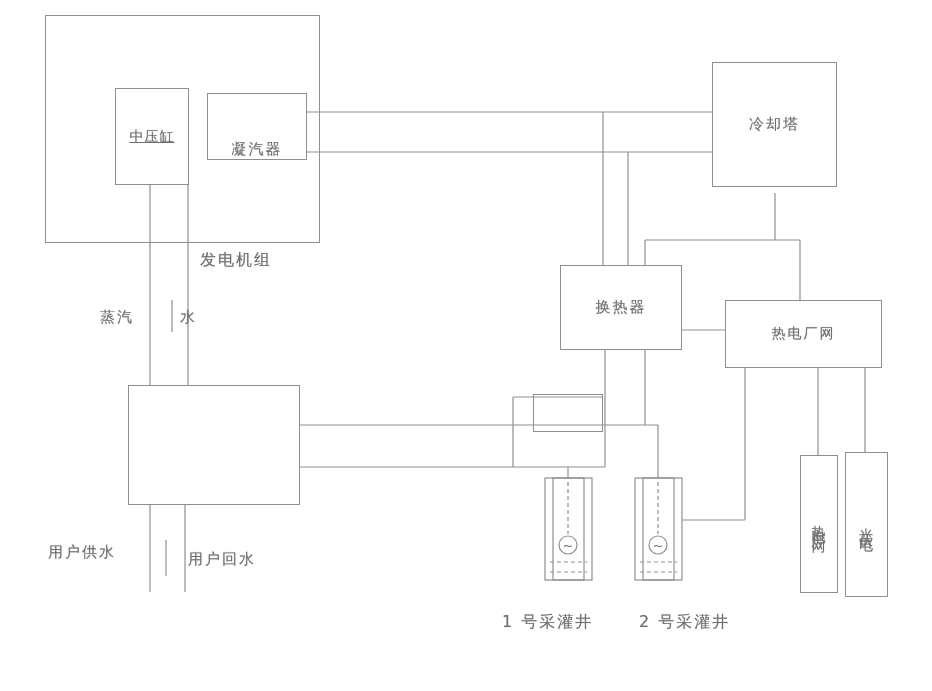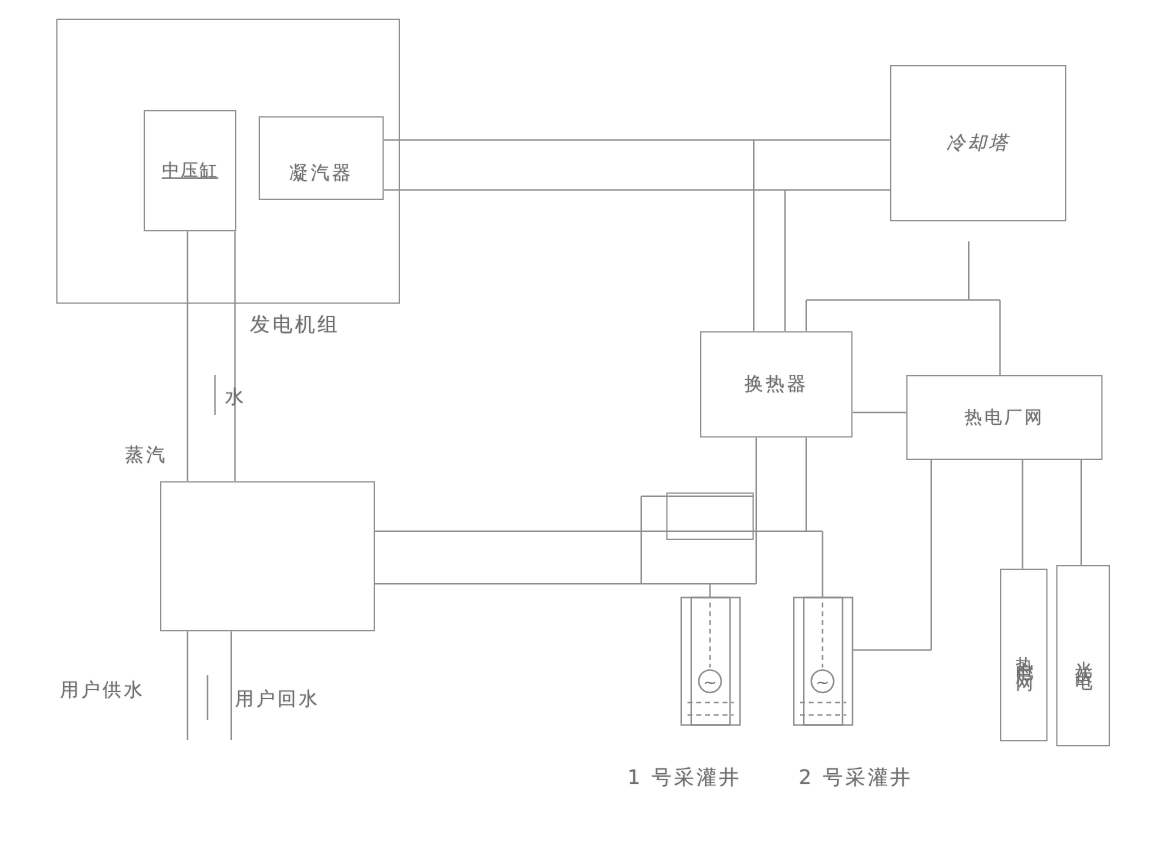--- a/index.html
+++ b/index.html
@@ -6,21 +6,21 @@
   .canvas{
     position:relative;width:932px;height:691px;background:#ffffff;
     font-family:"DejaVu Sans","Liberation Sans",sans-serif;overflow:hidden;
   }
   svg.wires{position:absolute;left:0;top:0;width:932px;height:691px;}
   .box{
     position:absolute;border:1px solid #8f8f8f;background:transparent;
     display:flex;align-items:center;justify-content:center;
     color:#6f6f6f;font-size:15px;letter-spacing:2px;box-sizing:border-box;
   }
-  .box.top-label{align-items:center;padding-top:24px;}
+  .box.top-label{align-items:flex-end;padding-top:24px;}
   .vert{writing-mode:vertical-rl;letter-spacing:5px;font-size:14px;}
   .lbl{
     position:absolute;color:#6f6f6f;font-size:15px;letter-spacing:2px;
     white-space:nowrap;
   }
   .lbl.big{font-size:16px;}
   .fuzzy{text-shadow:0 0 1px rgba(120,120,120,.55);}
 </style>
 </head>
 <body>
@@ -93,21 +93,21 @@
   <div class="box" style="left:45px;top:15px;width:275px;height:228px;"></div>
 
   <div class="box" style="left:115px;top:88px;width:74px;height:97px;font-size:14px;letter-spacing:1px;text-decoration:underline;">
     <span class="fuzzy">中压缸</span>
   </div>
 
   <div class="box top-label" style="left:207px;top:93px;width:100px;height:67px;">
     <span class="fuzzy">凝汽器</span>
   </div>
 
-  <div class="box" style="left:712px;top:52px;width:141px;height:125px;font-style:italic;">
+  <div class="box" style="left:712px;top:62px;width:125px;height:125px;">
     <span class="fuzzy">冷却塔</span>
   </div>
 
   <div class="box" style="left:560px;top:265px;width:122px;height:85px;">
     <span class="fuzzy">换热器</span>
   </div>
 
   <div class="box" style="left:725px;top:300px;width:157px;height:68px;font-size:14px;">
     <span class="fuzzy">热电厂网</span>
   </div>
@@ -119,21 +119,21 @@
   <div class="box" style="left:845px;top:452px;width:43px;height:145px;">
     <span class="vert fuzzy">光伏电</span>
   </div>
 
   <div class="box" style="left:128px;top:385px;width:172px;height:120px;"></div>
 
   <div class="box" style="left:533px;top:394px;width:70px;height:38px;"></div>
 
   <div class="lbl big fuzzy" style="left:200px;top:250px;">发电机组</div>
 
-  <div class="lbl fuzzy" style="left:100px;top:308px;margin-top:47px;">蒸汽</div>
+  <div class="lbl fuzzy" style="left:100px;top:308px;">蒸汽</div>
 
   <div class="lbl fuzzy" style="left:180px;top:308px;">水</div>
 
   <div class="lbl fuzzy" style="left:48px;top:543px;">用户供水</div>
 
   <div class="lbl fuzzy" style="left:188px;top:550px;">用户回水</div>
 
   <div class="lbl big fuzzy" style="left:502px;top:612px;">1 号采灌井</div>
 
   <div class="lbl big fuzzy" style="left:639px;top:612px;">2 号采灌井</div>

